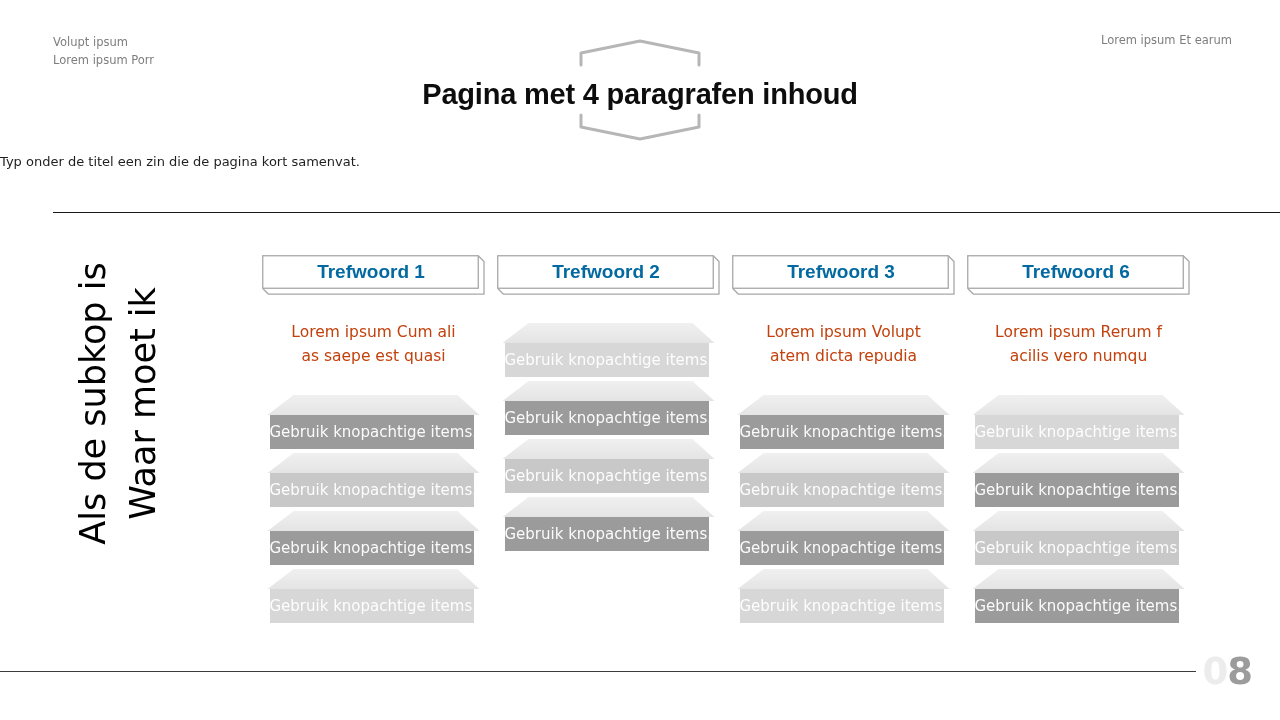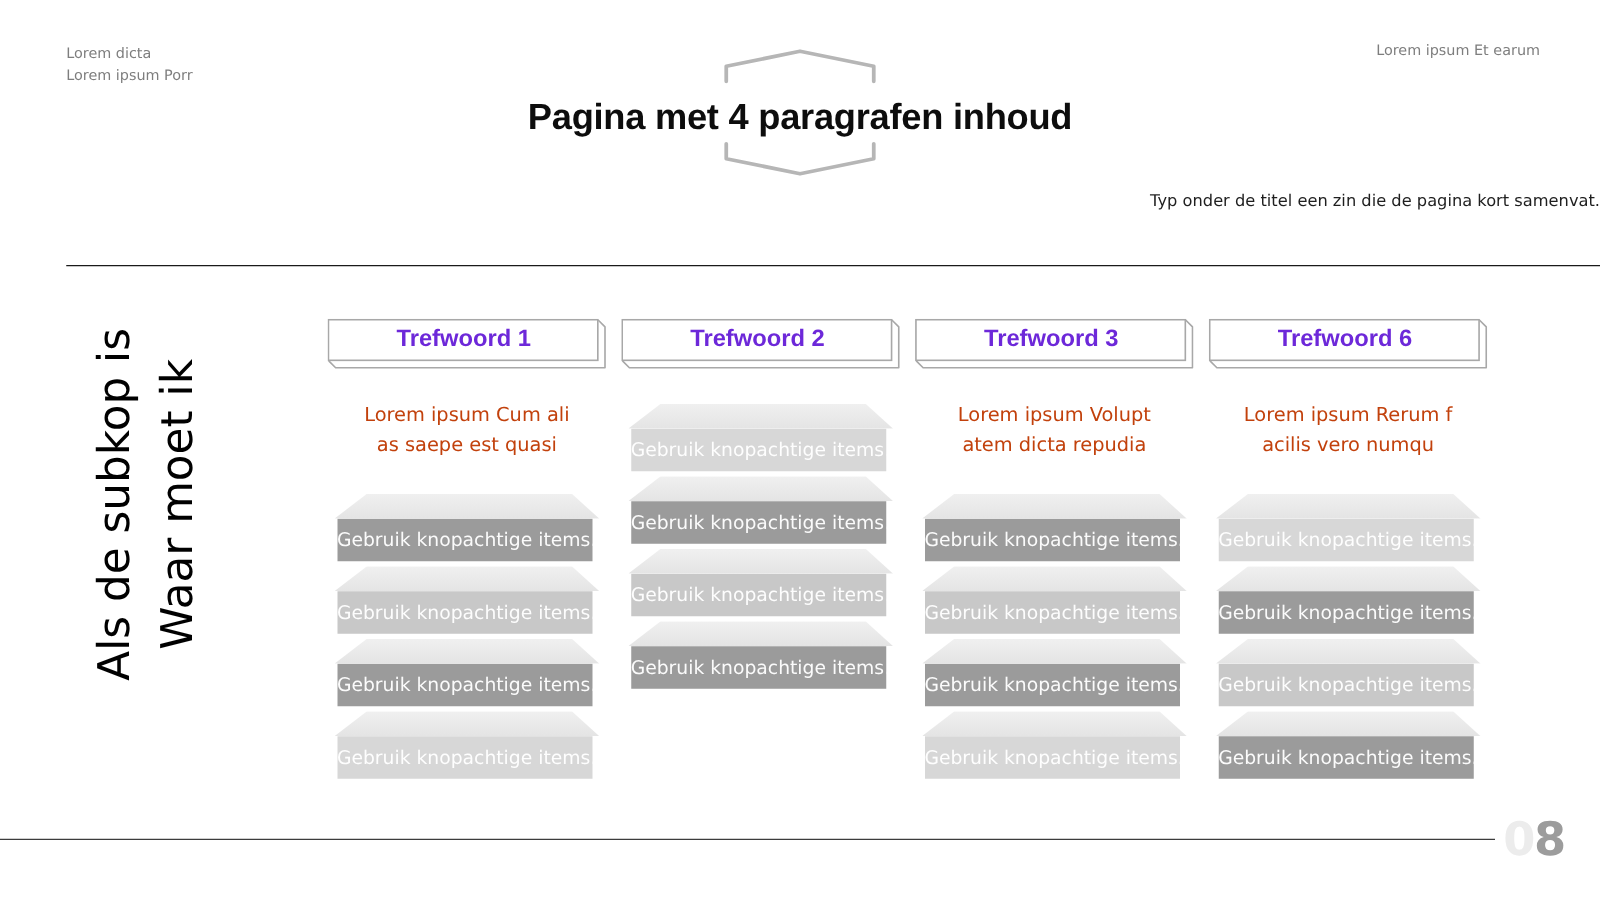--- a/index.html
+++ b/index.html
@@ -11,21 +11,21 @@
   .meta-tl{position:absolute;left:53px;top:33px;font-size:11.5px;color:#7e7e7e;line-height:18px;}
   .meta-tr{position:absolute;right:48px;top:33px;font-size:11.5px;color:#7e7e7e;text-align:left;}
   
   .hexagon{position:absolute;left:578px;top:38px;}
   .page-title{
     position:absolute;left:0;right:0;top:78px;text-align:center;
     font-family:"Liberation Sans",sans-serif;font-weight:bold;font-size:29px;color:#0d0d0d;
     letter-spacing:-0.2px;
   }
   .page-subtitle{
-    position:absolute;left:0;right:0;top:154px;text-align:right;
+    position:absolute;left:0;right:0;top:154px;text-align:left;
     font-size:13px;color:#1f1f1f;
   }
   .rule-top{position:absolute;left:53px;right:0;top:212px;border-top:1.6px solid #1a1a1a;}
   .rule-bottom{position:absolute;left:0;width:1196px;top:671px;border-top:1.6px solid #3c3c3c;}
   
   .side-heading{
     position:absolute;left:-50px;top:351px;width:340px;height:105px;
     transform:rotate(-90deg);
     text-align:center;font-size:35px;line-height:50px;color:#000;
     font-family:"DejaVu Sans",sans-serif;white-space:nowrap;
@@ -34,21 +34,21 @@
   .columns{
     position:absolute;left:256px;top:255px;width:940px;
     display:grid;grid-template-columns:repeat(4,235px);
   }
   .col{position:relative;}
   .kw{position:relative;width:223px;height:41px;margin:0 auto;}
   .kw svg{position:absolute;left:0;top:0;}
   .kw-label{
     position:absolute;left:1px;top:1px;width:216px;height:20px;line-height:32px;
     text-align:center;font-family:"Liberation Sans",sans-serif;font-weight:bold;
-    font-size:19px;color:#6d28d9;
+    font-size:19px;color:#0369a1;
   }
   .col-desc{
     margin-top:24px;text-align:center;font-size:15.5px;line-height:24px;
     color:#c2410c;white-space:pre-line;
   }
   .items{margin-top:27px;}
   .item{width:212px;margin:0 auto 4px;}
   .item-top{
     height:20px;
     background:linear-gradient(180deg,#f0f0f0 0%,#e4e4e4 100%);
@@ -64,21 +64,21 @@
     position:absolute;right:28px;top:650px;
     font-family:"DejaVu Sans",sans-serif;font-weight:bold;font-size:37px;letter-spacing:-1px;
   }
   .page-num .zero{color:#ececec;}
   .page-num .digit{color:#9c9c9c;}
 </style>
 </head>
 <body>
 
 <div class="meta-tl">
-  <div>Lorem dicta</div>
+  <div>Volupt ipsum</div>
   <div>Lorem ipsum Porr</div>
 </div>
 <div class="meta-tr">
   <div>Lorem ipsum Et earum</div>
 </div>
 
 <div class="hexagon">
   <svg width="124" height="104" viewBox="0 0 124 104">
     <path d="M3,27 L3,15 L62,3 L121,15 L121,27" fill="none" stroke="#b6b6b6" stroke-width="3" stroke-linejoin="round" stroke-linecap="round"></path>
     <path d="M3,77 L3,89 L62,101 L121,89 L121,77" fill="none" stroke="#b6b6b6" stroke-width="3" stroke-linejoin="round" stroke-linecap="round"></path>

